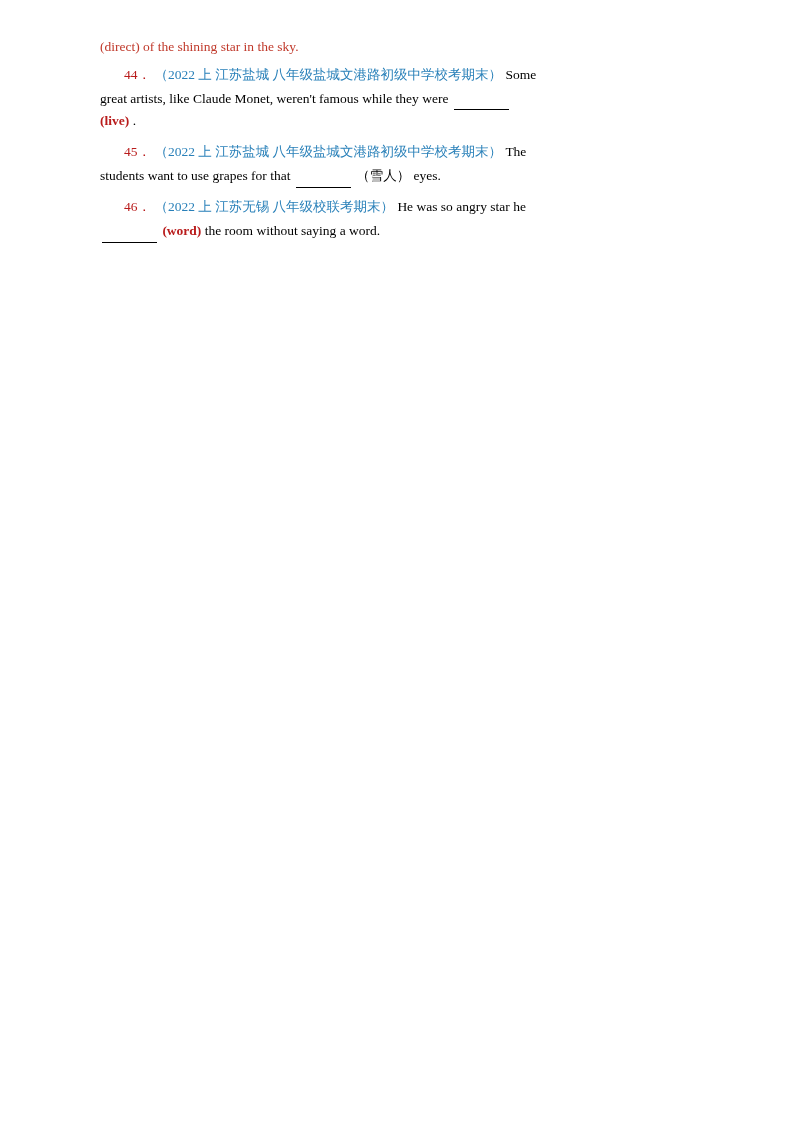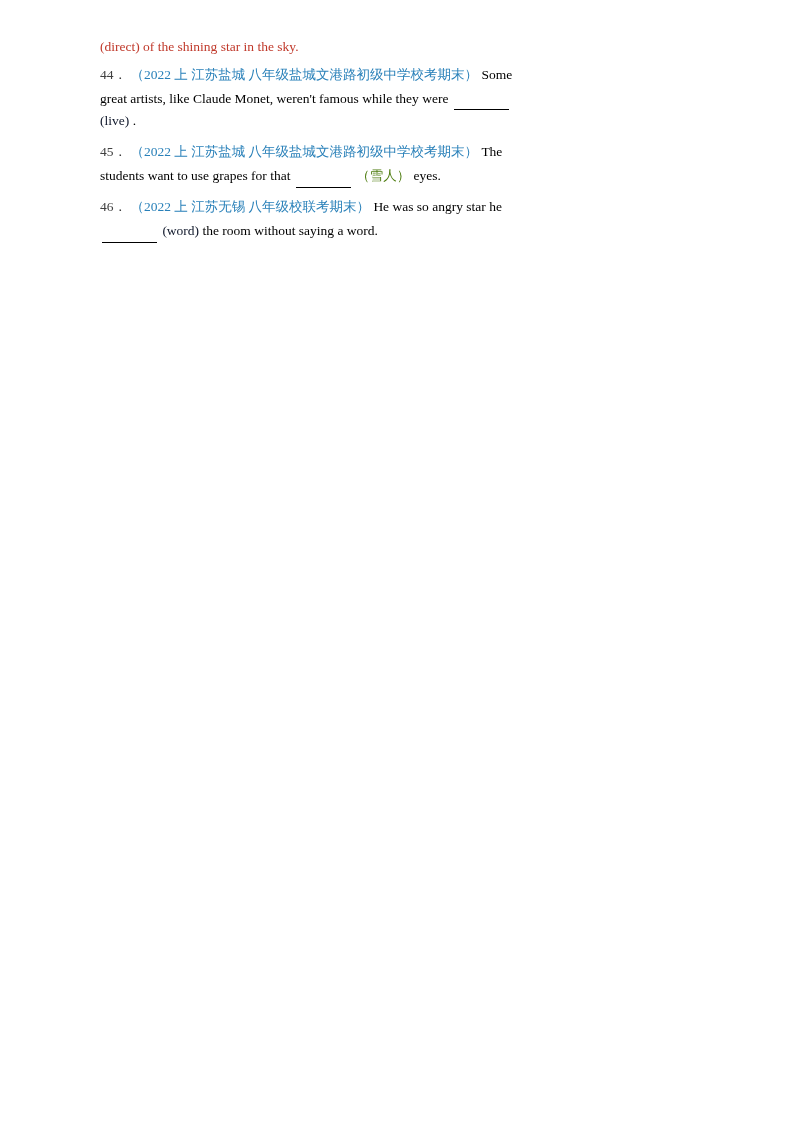--- a/index.html
+++ b/index.html
@@ -34,46 +34,48 @@
       margin-bottom: 6px;
     }
 
     .question-block {
       margin-bottom: 8px;
       font-size: 13.5px;
       line-height: 1.7;
     }
 
     .question-number {
-      color: #404040;
+      color: #b91c1c;
+      margin-left: 24px;
     }
 
     .question-meta {
       color: #2980b9;
       font-family: Liberation Serif, serif;
     }
 
     .question-text {
       color: #000000;
     }
 
     .blank {
       display: inline-block;
       border-bottom: 1px solid #000000;
       min-width: 55px;
       margin: 0 2px;
       vertical-align: bottom;
     }
 
     .word-hint {
-      color: #0f172a;
+      color: #b91c1c;
+      font-weight: bold;
     }
 
     .chinese-char {
-      color: #4d7c0f;
+      color: #000000;
     }
   </style>
 </head>
 <body>
 
 <div class="page">
   <div class="content">
 
     <div class="line-direct">(direct) of the shining star in the sky.</div>
 

